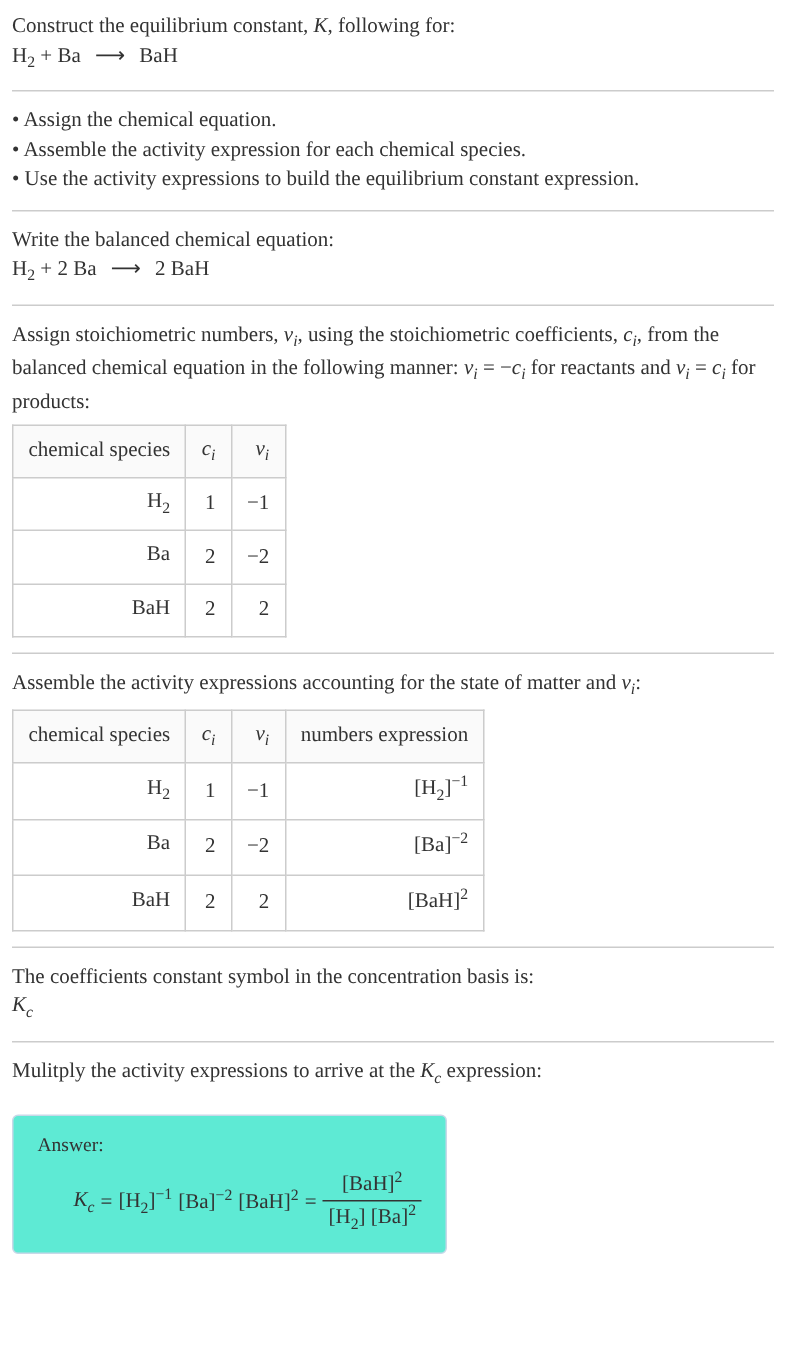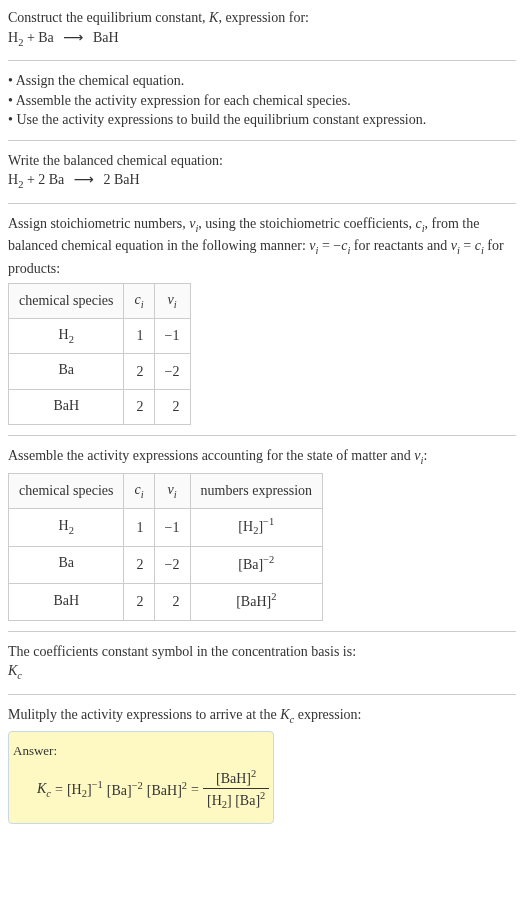--- a/index.html
+++ b/index.html
@@ -36,36 +36,36 @@
       font-style: italic;
     }
     table {
       border-collapse: collapse;
       margin-top: 4px;
       margin-bottom: 4px;
     }
     td, th {
       border: 1px solid #ccc;
       padding: 6px 10px;
-      text-align: center;
+      text-align: right;
       font-weight: normal;
     }
     th {
       background: #fafafa;
     }
     td.num {
       text-align: right;
     }
     .answer-box {
-      background: #fef9c3;
+      background: #5eead4;
       border: 1px solid #c8d8e8;
       border-radius: 4px;
-      padding: 10px 4px;
+      padding: 10px 16px;
       display: inline-block;
-      margin-top: 4px;
+      margin-top: 16px;
     }
     .answer-label {
       font-size: 13px;
       margin-bottom: 6px;
     }
     .frac {
       display: inline-block;
       vertical-align: middle;
       text-align: center;
     }
@@ -87,21 +87,21 @@
     .arrow {
       display: inline-block;
       margin: 0 6px;
     }
   </style>
 </head>
 <body>
 
 <div class="section">
   <div>
-    <span>Construct the equilibrium constant, </span><span class="italic">K</span><span>, expression for:</span>
+    <span>Construct the equilibrium constant, </span><span class="italic">K</span><span>, following for:</span>
   </div>
   <div>
     <span>H</span><span class="sub">2</span><span> + Ba </span><span class="arrow">⟶</span><span> BaH</span>
   </div>
 </div>
 
 <hr>
 
 <div class="section">
   <div>• Assign the chemical equation.</div>

